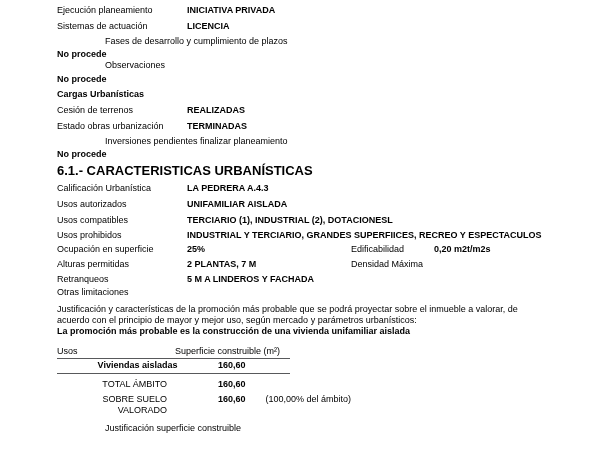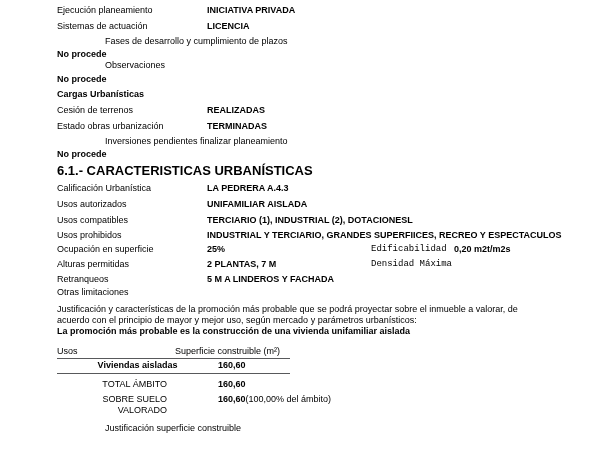--- a/index.html
+++ b/index.html
@@ -6,32 +6,32 @@
   body {
     width:600px; height:450px; overflow:hidden;
     background:#ffffff; color:#000000;
     font-family:"Liberation Sans", sans-serif;
     font-size:9px;
   }
   .doc { padding:3px 0 0 57px; }
   .r { display:flex; line-height:11px; }
   .plain { line-height:11px;padding-left:48px; }
   .b { font-weight:bold; line-height:11px; }
-  .lbl  { width:150px; flex-shrink:0; }
+  .lbl  { width:130px; flex-shrink:0; }
   .val  { font-weight:bold; }
   .valw { width:164px; flex-shrink:0; font-weight:bold; }
-  .lbl2 { width:83px; flex-shrink:0;font-family:Liberation Mono, monospace; }
+  .lbl2 { width:83px; flex-shrink:0; }
   .h1 { font-weight:bold; font-size:13px; line-height:15px; }
   .para { width:490px; line-height:11px; }
   .rule { width:233px; border-top:1px solid #58595b; height:0; }
   .tbl-col1 { width:118px; flex-shrink:0; }
   .tbl-lbl  { width:161px; flex-shrink:0; font-weight:bold;text-align:center; }
   .tot-lbl  { width:110px; flex-shrink:0; text-align:right; }
   .tot-val  { font-weight:bold; margin-left:51px; }
-  .pct { margin-left:0; }
+  .pct { margin-left:20px; }
   .mt0{margin-top:0}.mt1{margin-top:1px}.mt2{margin-top:2px}.mt3{margin-top:3px}
   .mt4{margin-top:4px}.mt5{margin-top:5px}.mt6{margin-top:6px}.mt7{margin-top:7px}
   .mt9{margin-top:9px}
 </style>
 </head>
 <body>
 
 <div class="doc">
 
   <div class="r mt2">

